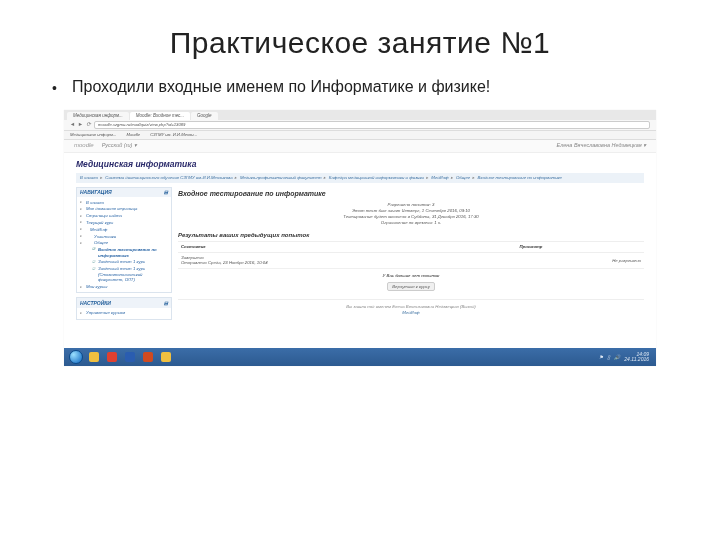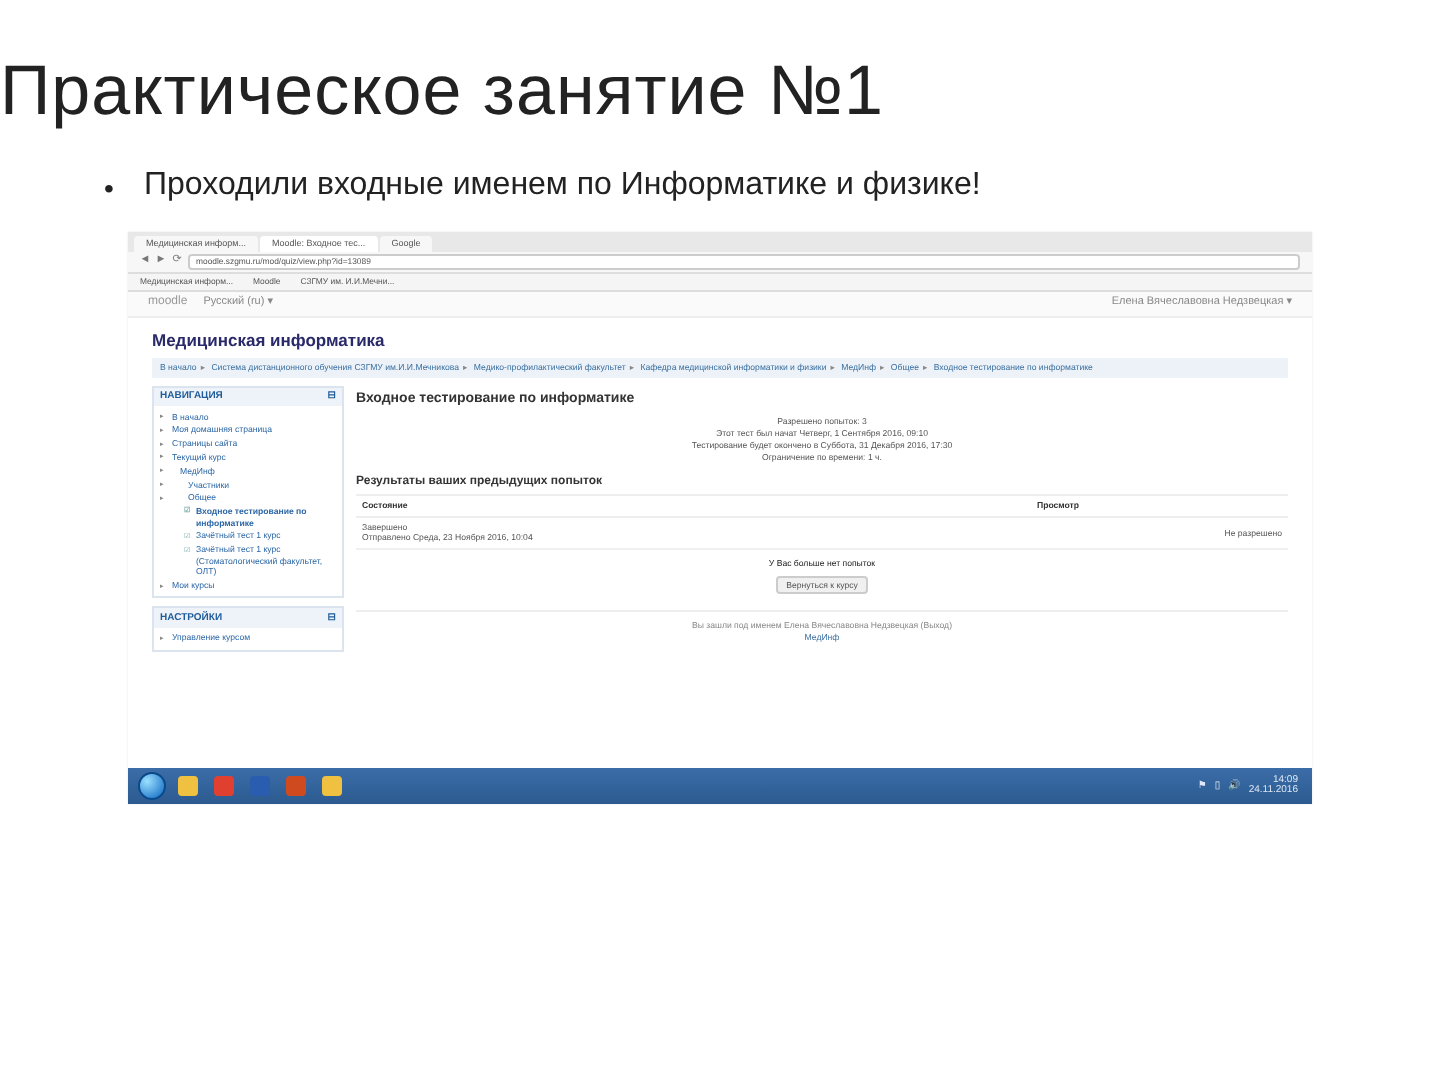--- a/index.html
+++ b/index.html
@@ -5,46 +5,48 @@
   body {
     margin: 0;
     width: 720px;
     height: 540px;
     background: #fff;
     font-family: Arial, sans-serif;
     color: #222;
     overflow: hidden;
   }
   .slide-title {
-    font-size: 35px;
+    font-size: 30px;
+    text-align: center;
     margin: 26px 0 18px 0;
     font-weight: 400;
     letter-spacing: 0.5px;
   }
   .bullet {
     font-size: 16px;
     margin: 16px 50px 14px 72px;
     position: relative;
   }
   .bullet::before {
     content: "•";
     position: absolute;
     left: -20px;
     font-size: 14px;
     top: 2px;
   }
   .screenshot {
     margin: 0 64px;
     width: 592px;
-    height: 286px;
+    height: 256px;
     background: #fff;
     font-size: 5.5px;
     line-height: 1.3;
     position: relative;
     box-shadow: 0 0 1px rgba(0,0,0,.1);
+    font-style: italic;
   }
   
   .br-tabs {
     height: 10px;
     background: #e8e8e8;
     display: flex;
     align-items: flex-end;
     padding-left: 3px;
   }
   .br-tab {

